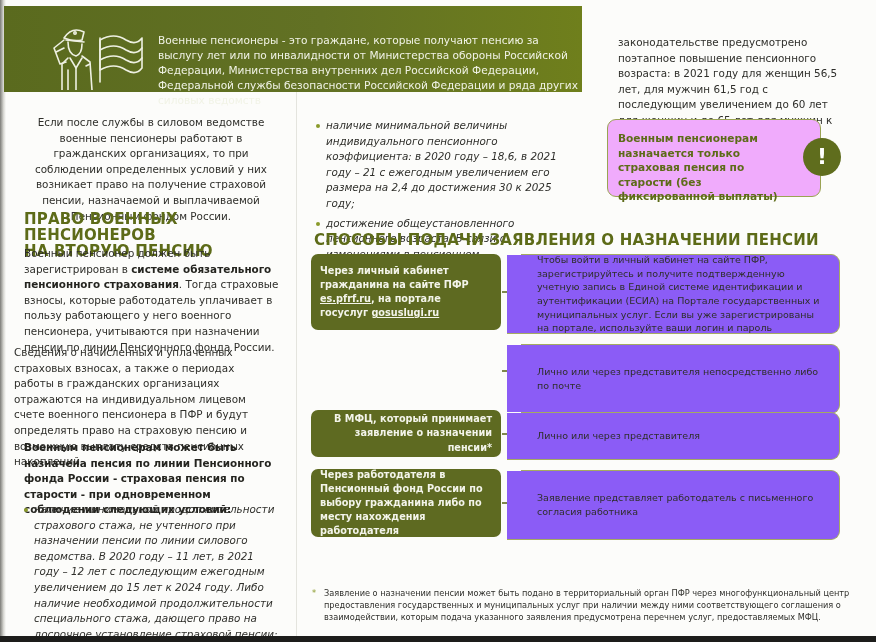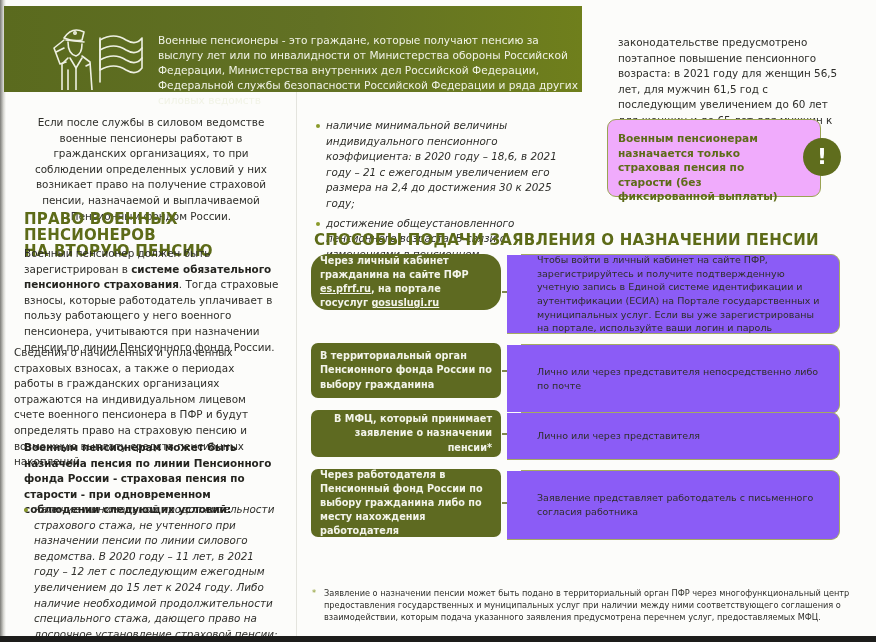--- a/index.html
+++ b/index.html
@@ -103,32 +103,31 @@
 
   <div class="txt" style="left:618px; top:35px; width:222px;">законодательстве предусмотрено поэтапное повышение пенсионного возраста: в 2021 году для женщин 56,5 лет, для мужчин 61,5 год с последующим увеличением до 60 лет для женщин и до 65 лет для мужчин к 2028 году.</div>
 
   <div class="note-box">
     <div class="note-text">Военным пенсионерам назначается только страховая пенсия по старости (без фиксированной выплаты)</div>
   </div>
   <div class="note-badge">!</div>
 
   <div class="h2" style="left:314px; top:232px; width:540px;">СПОСОБЫ ПОДАЧИ ЗАЯВЛЕНИЯ О НАЗНАЧЕНИИ ПЕНСИИ</div>
 
-  <div class="method" style="top:254px; height:56px;border-radius:17px;">
+  <div class="method" style="top:254px; height:76px;">
     <div>
       <span>Через личный кабинет гражданина на сайте ПФР </span><u>es.pfrf.ru</u><span>, на портале госуслуг </span><u>gosuslugi.ru</u>
     </div>
   </div>
   <svg class="arrow" style="top:287px;" viewBox="0 0 18 10">
       <path d="M0 5 H12" stroke="#5e6a21" stroke-width="1.6"></path>
       <path d="M11 1 L17 5 L11 9 Z" fill="#5e6a21"></path>
     </svg>
   <div class="detail" style="top:254px; height:80px;">Чтобы войти в личный кабинет на сайте ПФР, зарегистрируйтесь и получите подтвержденную учетную запись в Единой системе идентификации и аутентификации (ЕСИА) на Портале государственных и муниципальных услуг. Если вы уже зарегистрированы на портале, используйте ваши логин и пароль</div>
 
-  <div class="method" style="top:343px; height:55px;">В территориальный орган Пенсионного фонда России по выбору гражданина</div>
   <svg class="arrow" style="top:366px;" viewBox="0 0 18 10">
       <path d="M0 5 H12" stroke="#5e6a21" stroke-width="1.6"></path>
       <path d="M11 1 L17 5 L11 9 Z" fill="#5e6a21"></path>
     </svg>
   <div class="detail" style="top:344px; height:70px;">Лично или через представителя непосредственно либо по почте</div>
 
   <div class="method" style="top:410px; height:47px;text-align:right;">В МФЦ, который принимает заявление о назначении пенсии*</div>
   <svg class="arrow" style="top:429px;" viewBox="0 0 18 10">
       <path d="M0 5 H12" stroke="#5e6a21" stroke-width="1.6"></path>
       <path d="M11 1 L17 5 L11 9 Z" fill="#5e6a21"></path>

